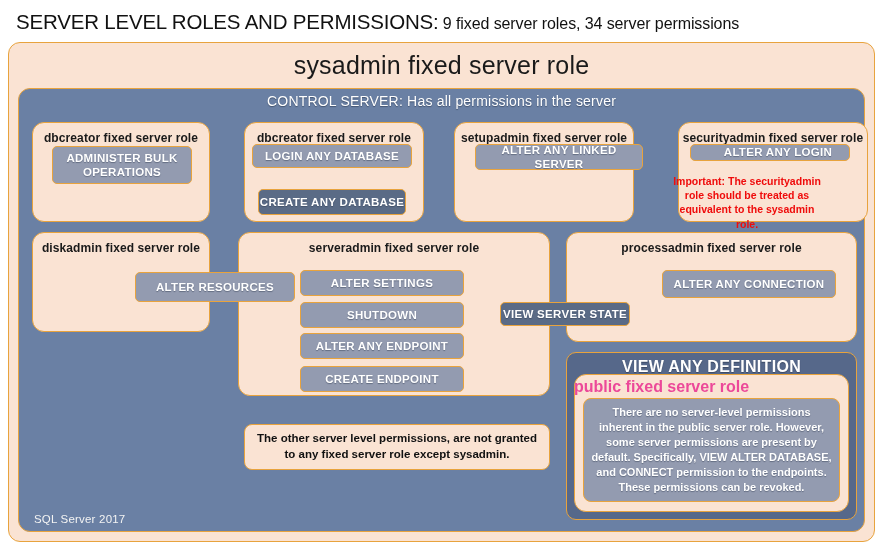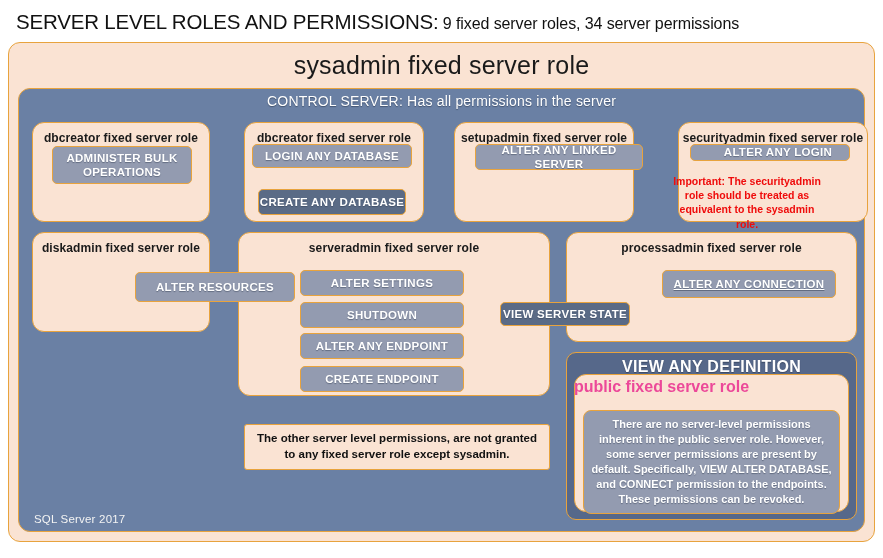--- a/index.html
+++ b/index.html
@@ -77,27 +77,27 @@
   }
 
   #p-alter-resources{left:123px;top:272px;width:160px;height:30px;margin-left:12px;}
   #p-alter-settings{left:300px;top:270px;width:164px;height:26px;}
   #p-shutdown{left:300px;top:302px;width:164px;height:26px;}
   #p-alter-endpoint{left:300px;top:333px;width:164px;height:26px;}
   #p-create-endpoint{left:300px;top:366px;width:164px;height:26px;}
   #p-alter-server-state{left:483px;top:270px;width:160px;height:58px;
     align-items:flex-start;padding-top:5px;}
   #p-view-server-state{left:500px;top:302px;width:130px;height:24px;}
-  #p-alter-any-conn{left:662px;top:270px;width:174px;height:28px;text-decoration:underline;}
+  #p-alter-any-conn{left:662px;top:270px;width:174px;height:28px;}
 
   
   #other-perms-note{
     position:absolute;left:244px;top:424px;width:306px;height:46px;
     box-sizing:border-box;background:#fae3d3;border:1.6px solid #e8a33d;
-    border-radius:3px;display:flex;align-items:center;justify-content:center;
+    border-radius:8px;display:flex;align-items:center;justify-content:center;
     text-align:center;color:#111111;font-weight:bold;font-size:11.5px;
     line-height:1.35;padding:0 8px;
   }
 
   
   #public-outer{left:566px;top:352px;width:291px;height:168px;
     background:#56688a;border:1.6px solid #e8a33d;border-radius:10px;}
   #view-any-definition-label{
     position:absolute;left:566px;top:358px;width:291px;text-align:center;
     color:#ffffff;font-weight:bold;font-size:16px;letter-spacing:.3px;
@@ -108,21 +108,20 @@
     position:absolute;left:574px;top:378px;width:275px;text-align:left;
     color:#ec4899;font-weight:bold;font-size:16px;
   }
   #public-desc{
     position:absolute;left:583px;top:398px;width:257px;height:104px;
     box-sizing:border-box;background:#939bb0;border:1.6px solid #e8a33d;
     border-radius:8px;color:#ffffff;font-weight:bold;font-size:11px;
     line-height:1.35;display:flex;align-items:center;justify-content:center;
     text-align:center;padding:0 6px;
     text-shadow:0 1px 1px rgba(40,50,70,.45);
-    margin-top:12px;
   }
 </style>
 </head>
 <body>
 
 <div id="stage">
 
   <div id="title">
     <span class="t-main">SERVER LEVEL ROLES AND PERMISSIONS:</span><span class="t-sub"> 9 fixed server roles, 34 server permissions</span>
   </div>

